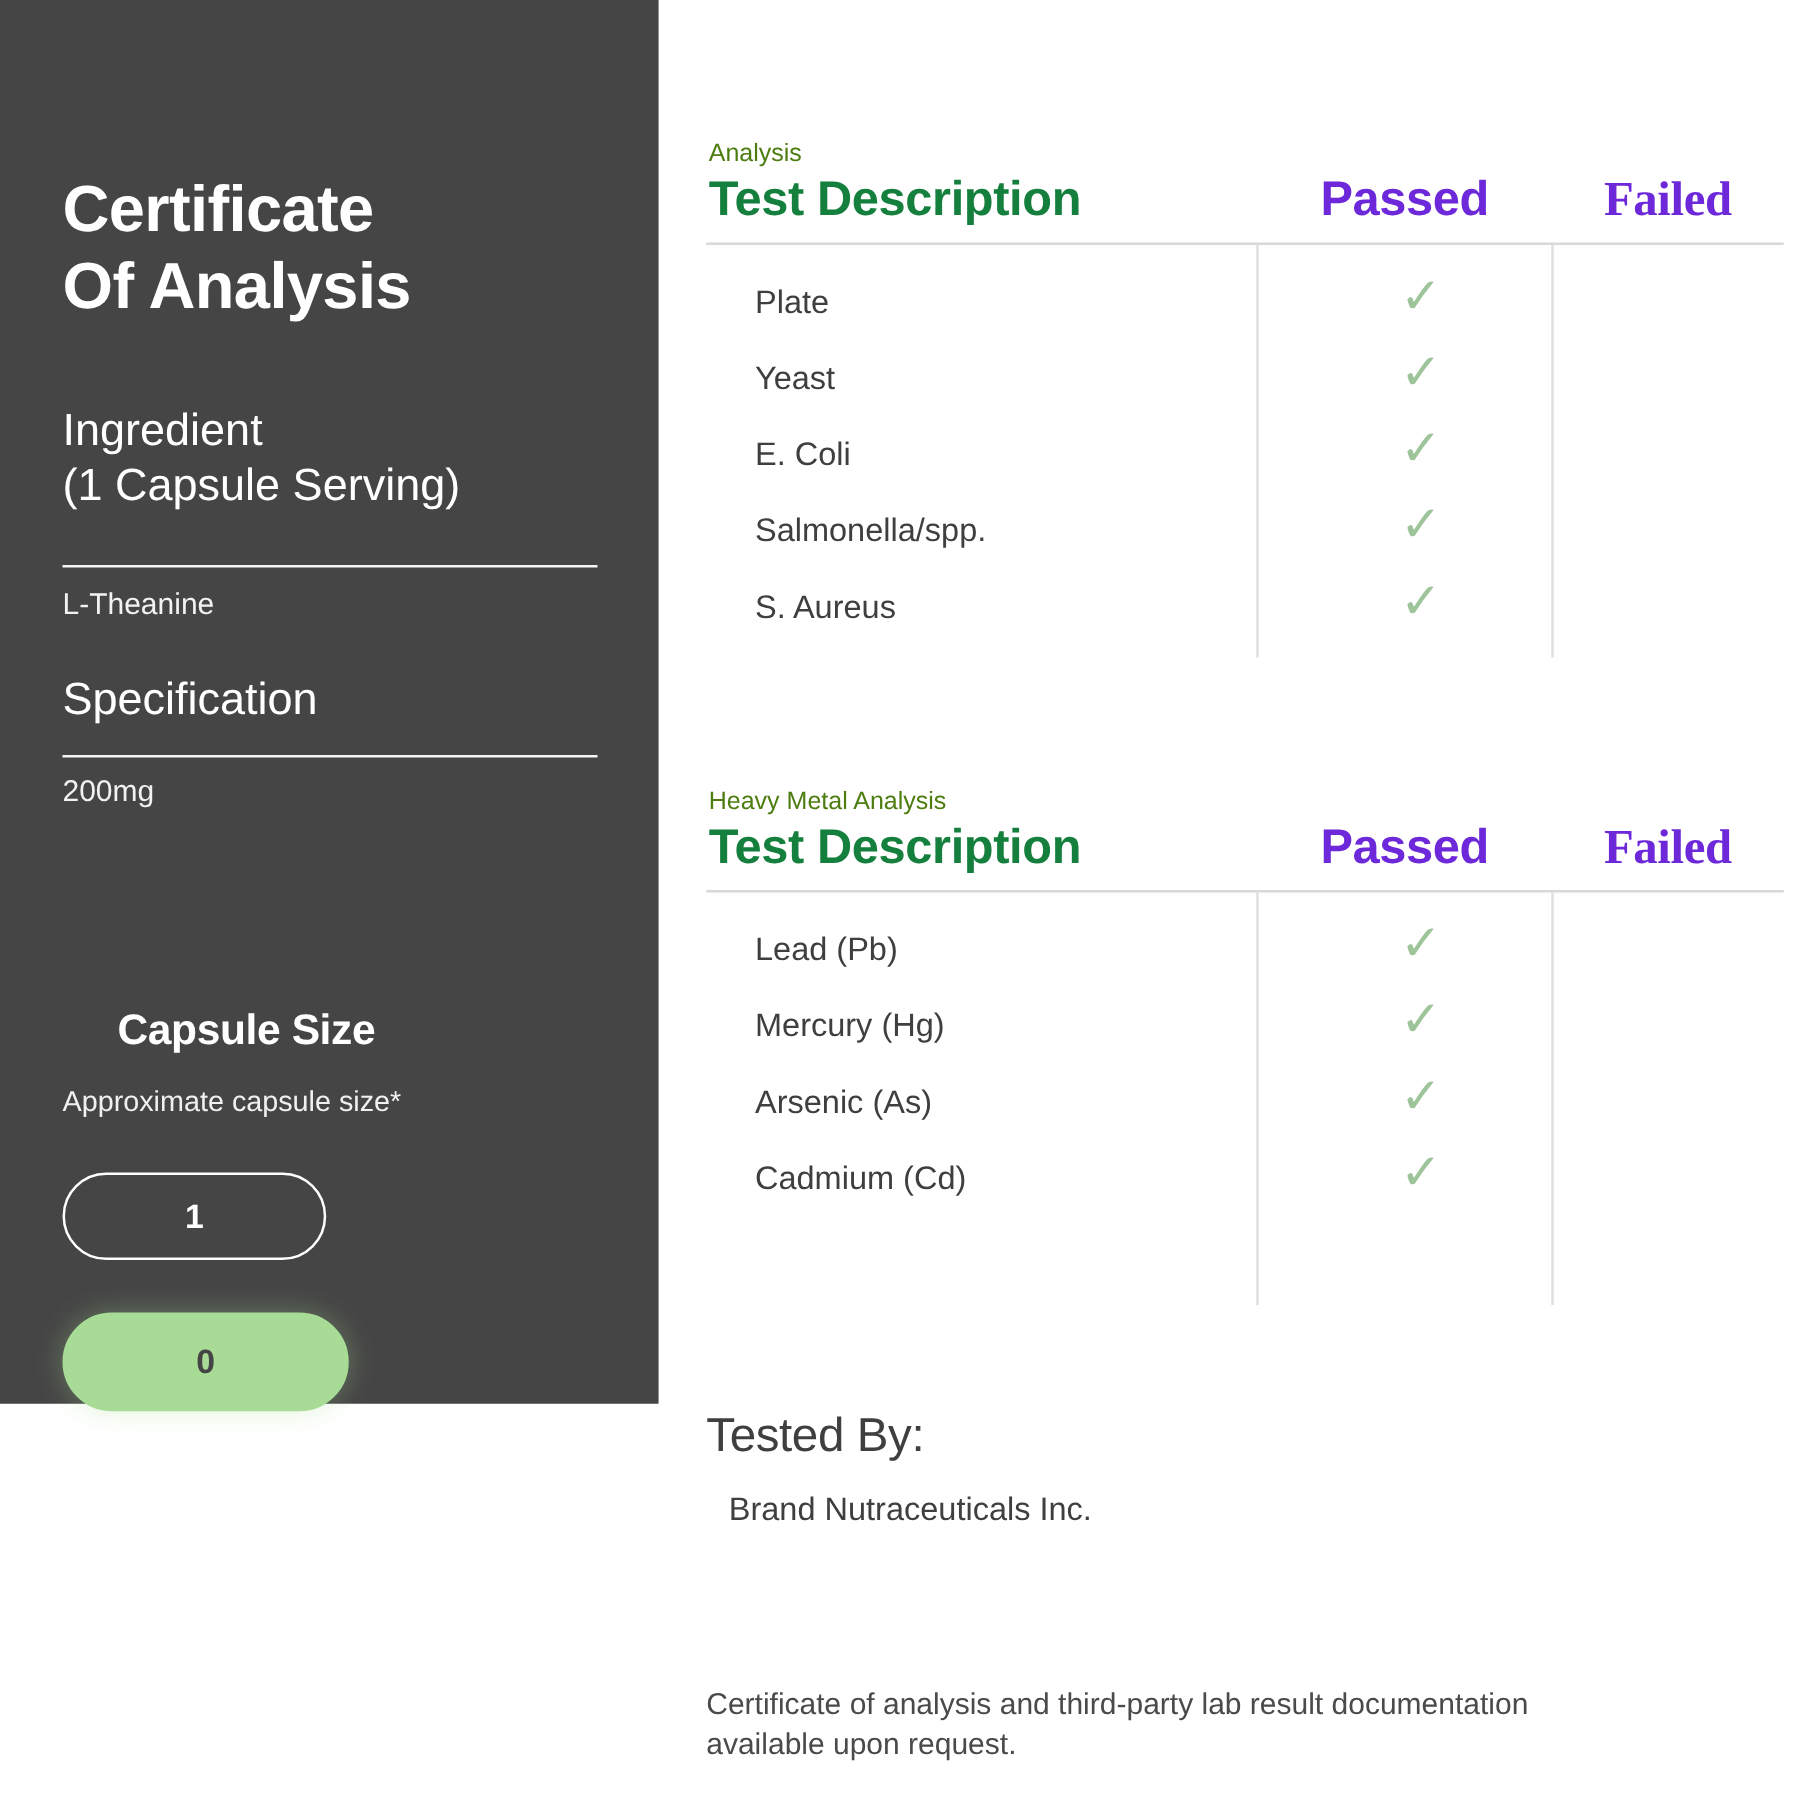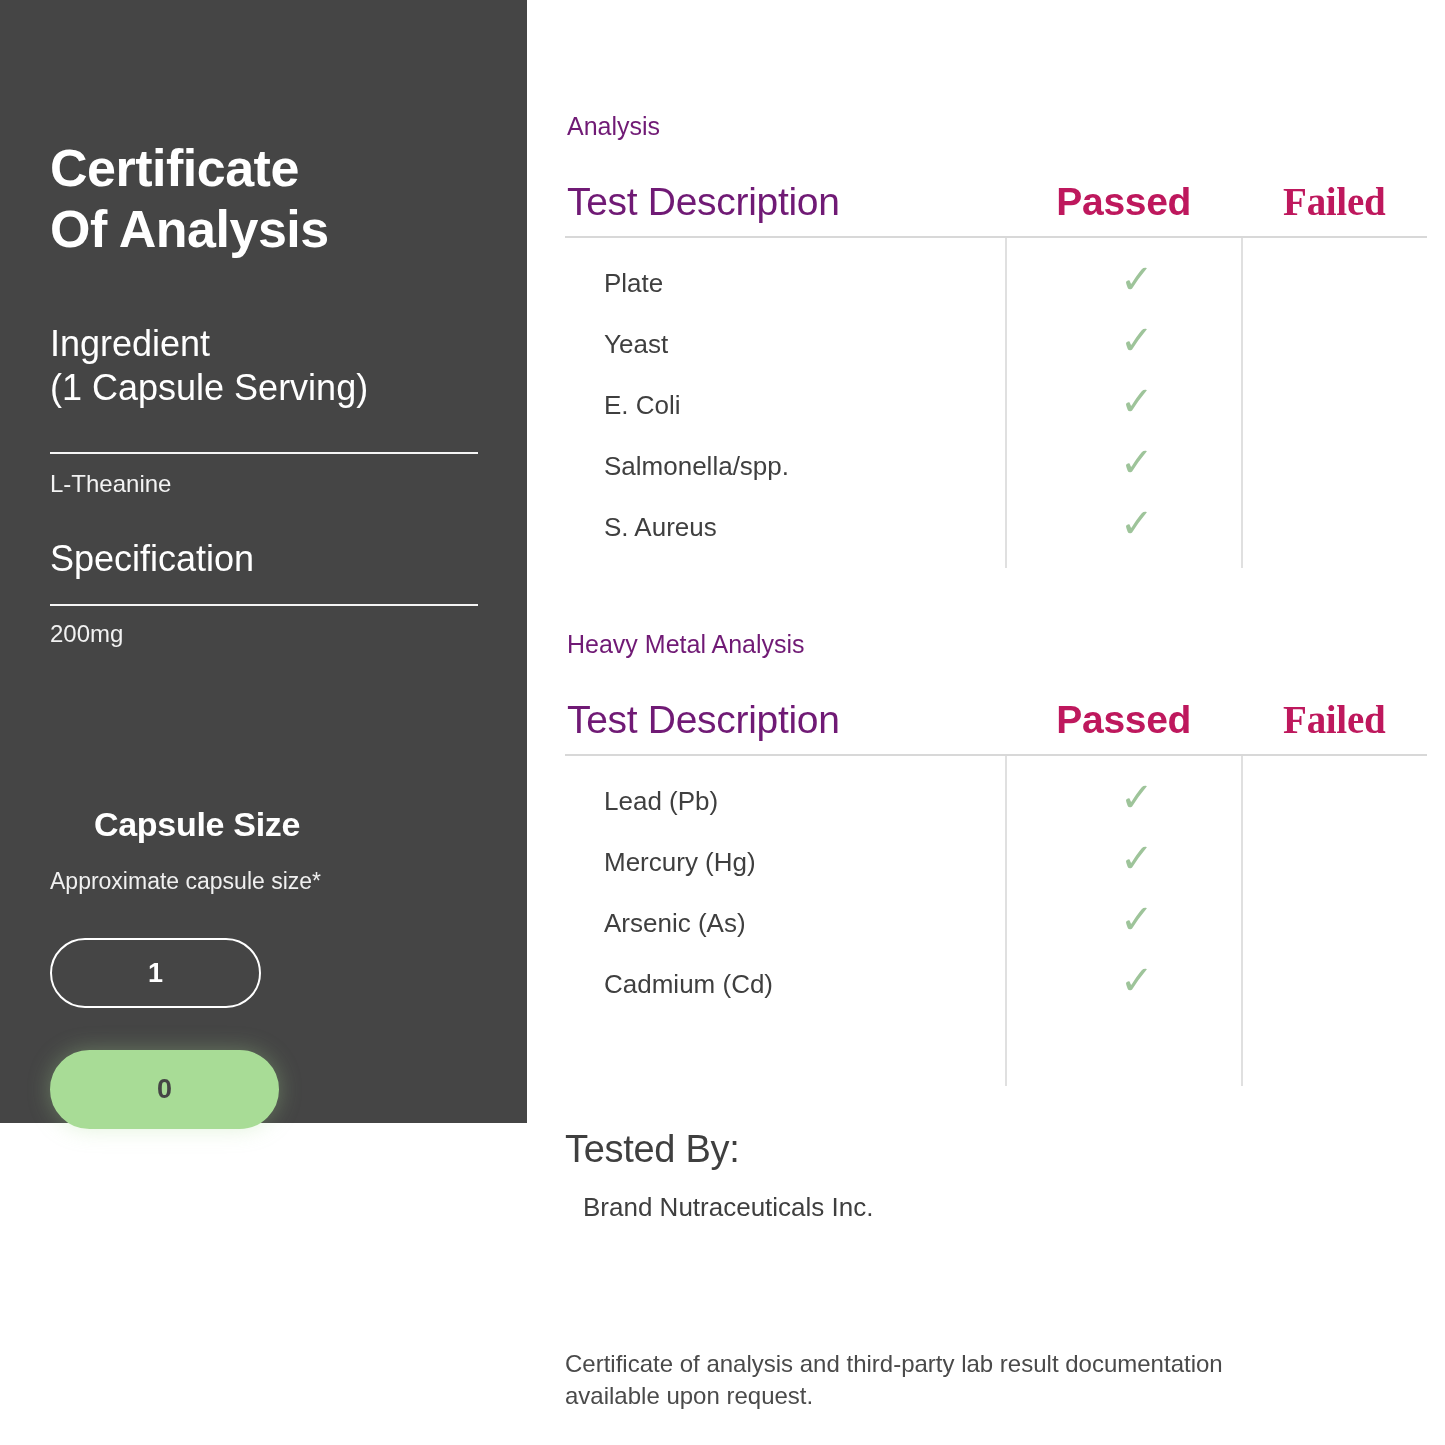--- a/index.html
+++ b/index.html
@@ -159,47 +159,46 @@
     height: 1445px;
     background: #ffffff;
   }
 
   .section {
     position: absolute;
     left: 38px;
     width: 862px;
   }
   .section-label {
-    font-size: 25px;
-    color: #701a75;
+    font-size: 20px;
+    color: #4d7c0f;
     font-weight: 400;
     margin: 0 0 2px 2px;
   }
   .table-head {
     display: flex;
     align-items: flex-end;
     padding-bottom: 12px;
     border-bottom: 2px solid #d8d8d8;
   }
   .col-desc {
     width: 440px;
     font-size: 39px;
-    font-weight: normal;
-    color: #701a75;
+    font-weight: bold;
+    color: #15803d;
     letter-spacing: -0.3px;
     padding-left: 2px;
   }
   .col-pass, .col-fail {
     width: 236px;
     text-align: center;
     font-size: 39px;
     font-weight: bold;
-    color: #be185d;
+    color: #6d28d9;
     letter-spacing: -0.3px;
-    margin-top: 36px;
   }
   .col-fail { width: 186px; font-family: Liberation Serif, serif; }
 
   .table-body {
     position: relative;
   }
   .row {
     display: flex;
     align-items: flex-end;
     height: 61px;

